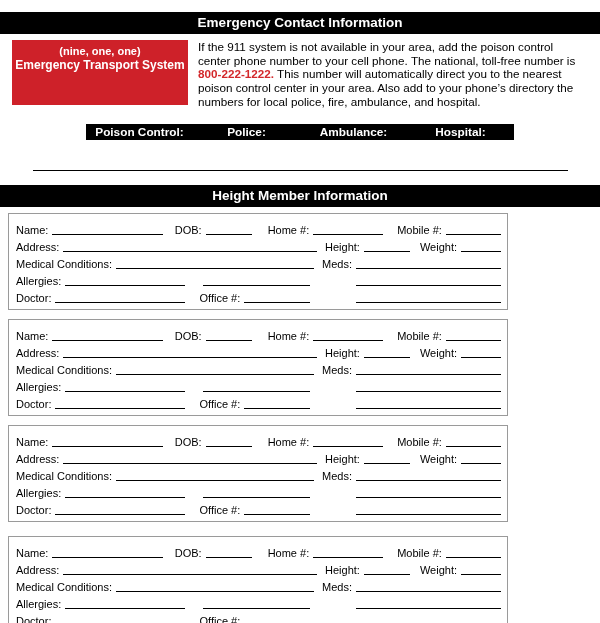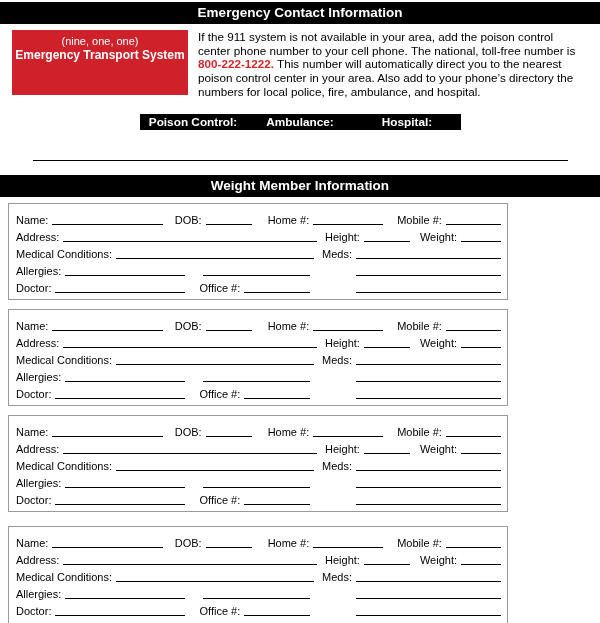--- a/index.html
+++ b/index.html
@@ -1,27 +1,27 @@
 <!DOCTYPE html>
 <html><head>
 <meta charset="utf-8">
 <style>
   * { margin:0; padding:0; box-sizing:border-box; }
   html,body { width:600px; height:623px; overflow:hidden; background:#ffffff;
     font-family:"Liberation Sans","DejaVu Sans",sans-serif; color:#000; }
 
-  .titlebar { margin-top:2px; height:22px; width:600px; background:#000;
+  .titlebar { margin-top:12px; height:22px; width:600px; background:#000;
     color:#fff; font-weight:bold; font-size:13.5px; line-height:22px; text-align:center; }
   .titlebar.family { margin-top:14px; }
 
   .top-section { display:flex; margin:6px 12px 0 12px; }
   .red-box { width:176px; height:65px; background:#CE2129; color:#fff;
     text-align:center; padding-top:5px; flex:none; }
   .red-box .big { font-size:21px; font-weight:bold; line-height:24px; letter-spacing:1px; }
-  .red-box .words { font-size:11px; font-weight:normal; line-height:12px; }
+  .red-box .words { font-size:11px; font-weight:bold; line-height:12px; }
   .red-box .caption { font-size:12px; font-weight:bold; line-height:16px; }
   .info { margin-left:10px; width:398px; font-size:11.7px; line-height:13.7px; }
   .info .phone { color:#D3282B; font-weight:bold; }
 
   .services, .service-lines { display:flex; justify-content:center;
     margin:0 12px; width:576px; }
   .services { margin-top:15px; }
   .svc-bar { width:107px; height:16px; background:#000; color:#fff;
     font-size:11.8px; font-weight:bold; line-height:16px; text-align:center; }
   .service-lines { margin-top:30px; }
@@ -54,34 +54,35 @@
 <div class="top-section">
   <div class="red-box">
     <div class="words">(nine, one, one)</div>
     <div class="caption">Emergency Transport System</div>
   </div>
   <p class="info"><span>If the 911 system is not available in your area, add the poison control center phone number to your cell phone. The national, toll-free number is </span><span class="phone">800-222-1222.</span><span> This number will automatically direct you to the nearest poison control center in your area. Also add to your phone’s directory the numbers for local police, fire, ambulance, and hospital.</span></p>
 </div>
 
 <div class="services">
   <div class="svc-bar">Poison Control:</div>
+  <div class="svc-bar">Police:</div>
   <div class="svc-bar">Ambulance:</div>
   <div class="svc-bar">Hospital:</div>
 </div>
 
 <div class="service-lines">
   <div class="svc-line"></div>
   <div class="svc-line"></div>
   <div class="svc-line"></div>
   <div class="svc-line"></div>
   <div class="svc-line"></div>
 </div>
 
 <div class="titlebar family">
-  <span>Weight Member Information</span>
+  <span>Height Member Information</span>
 </div>
 
 <div id="members">
   <div class="member-box">
     <div class="row">
       <span class="lbl">Name:</span>
       <span class="line flex-line fx20"></span>
       <span class="lbl ml12">DOB:</span>
       <span class="line w46"></span>
       <span class="lbl ml16">Home #:</span>

